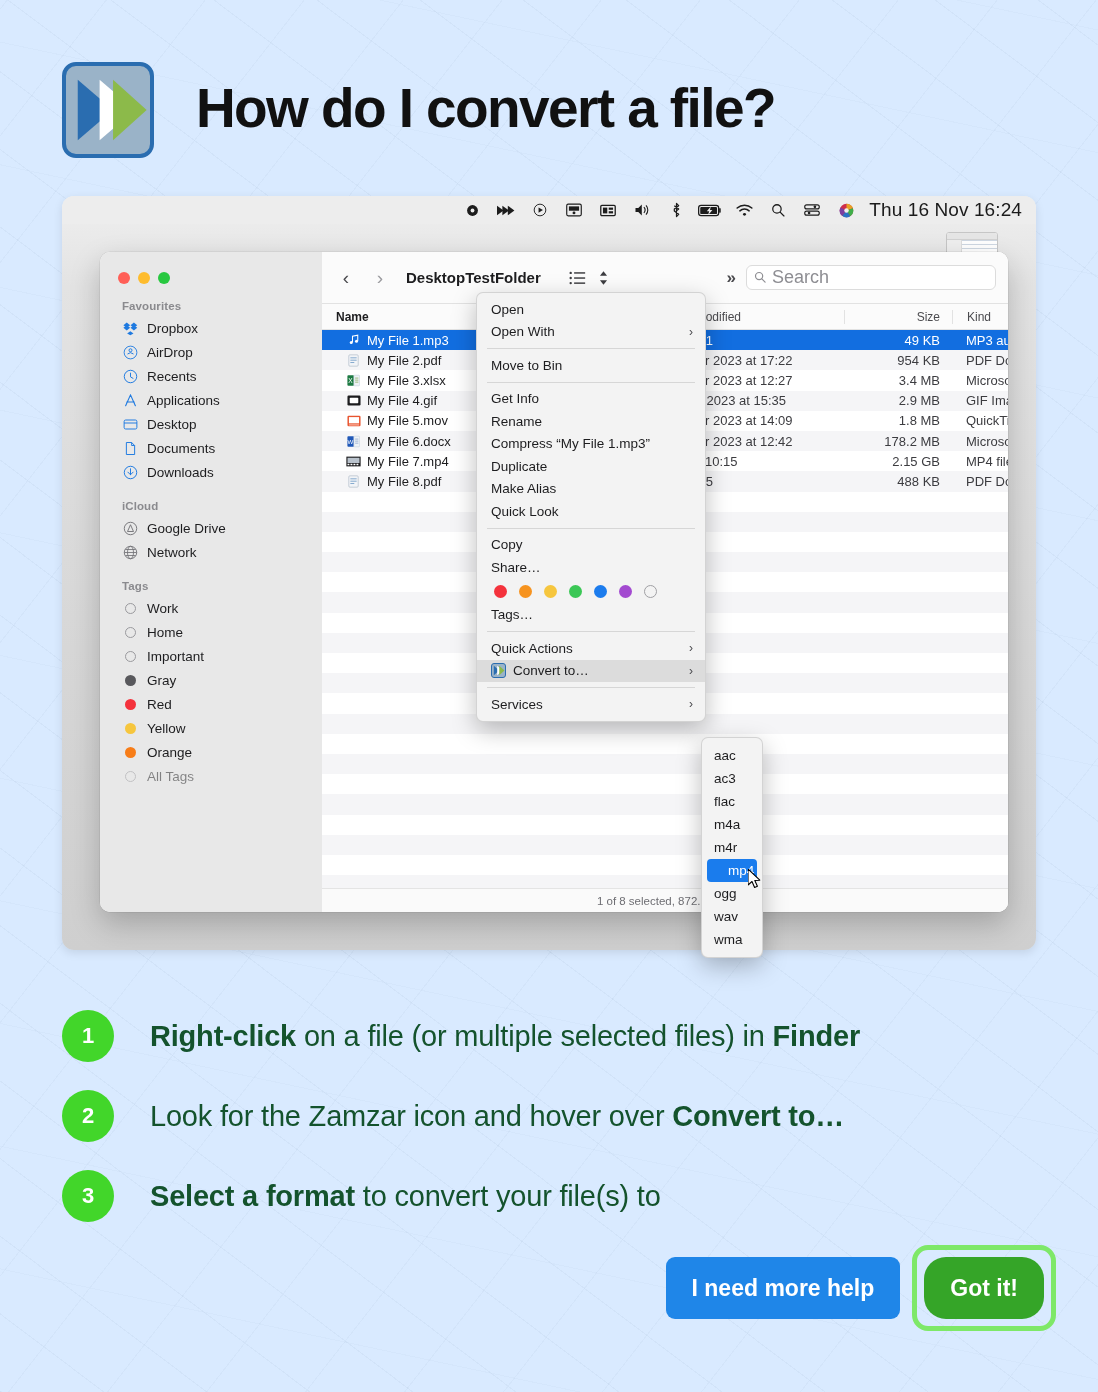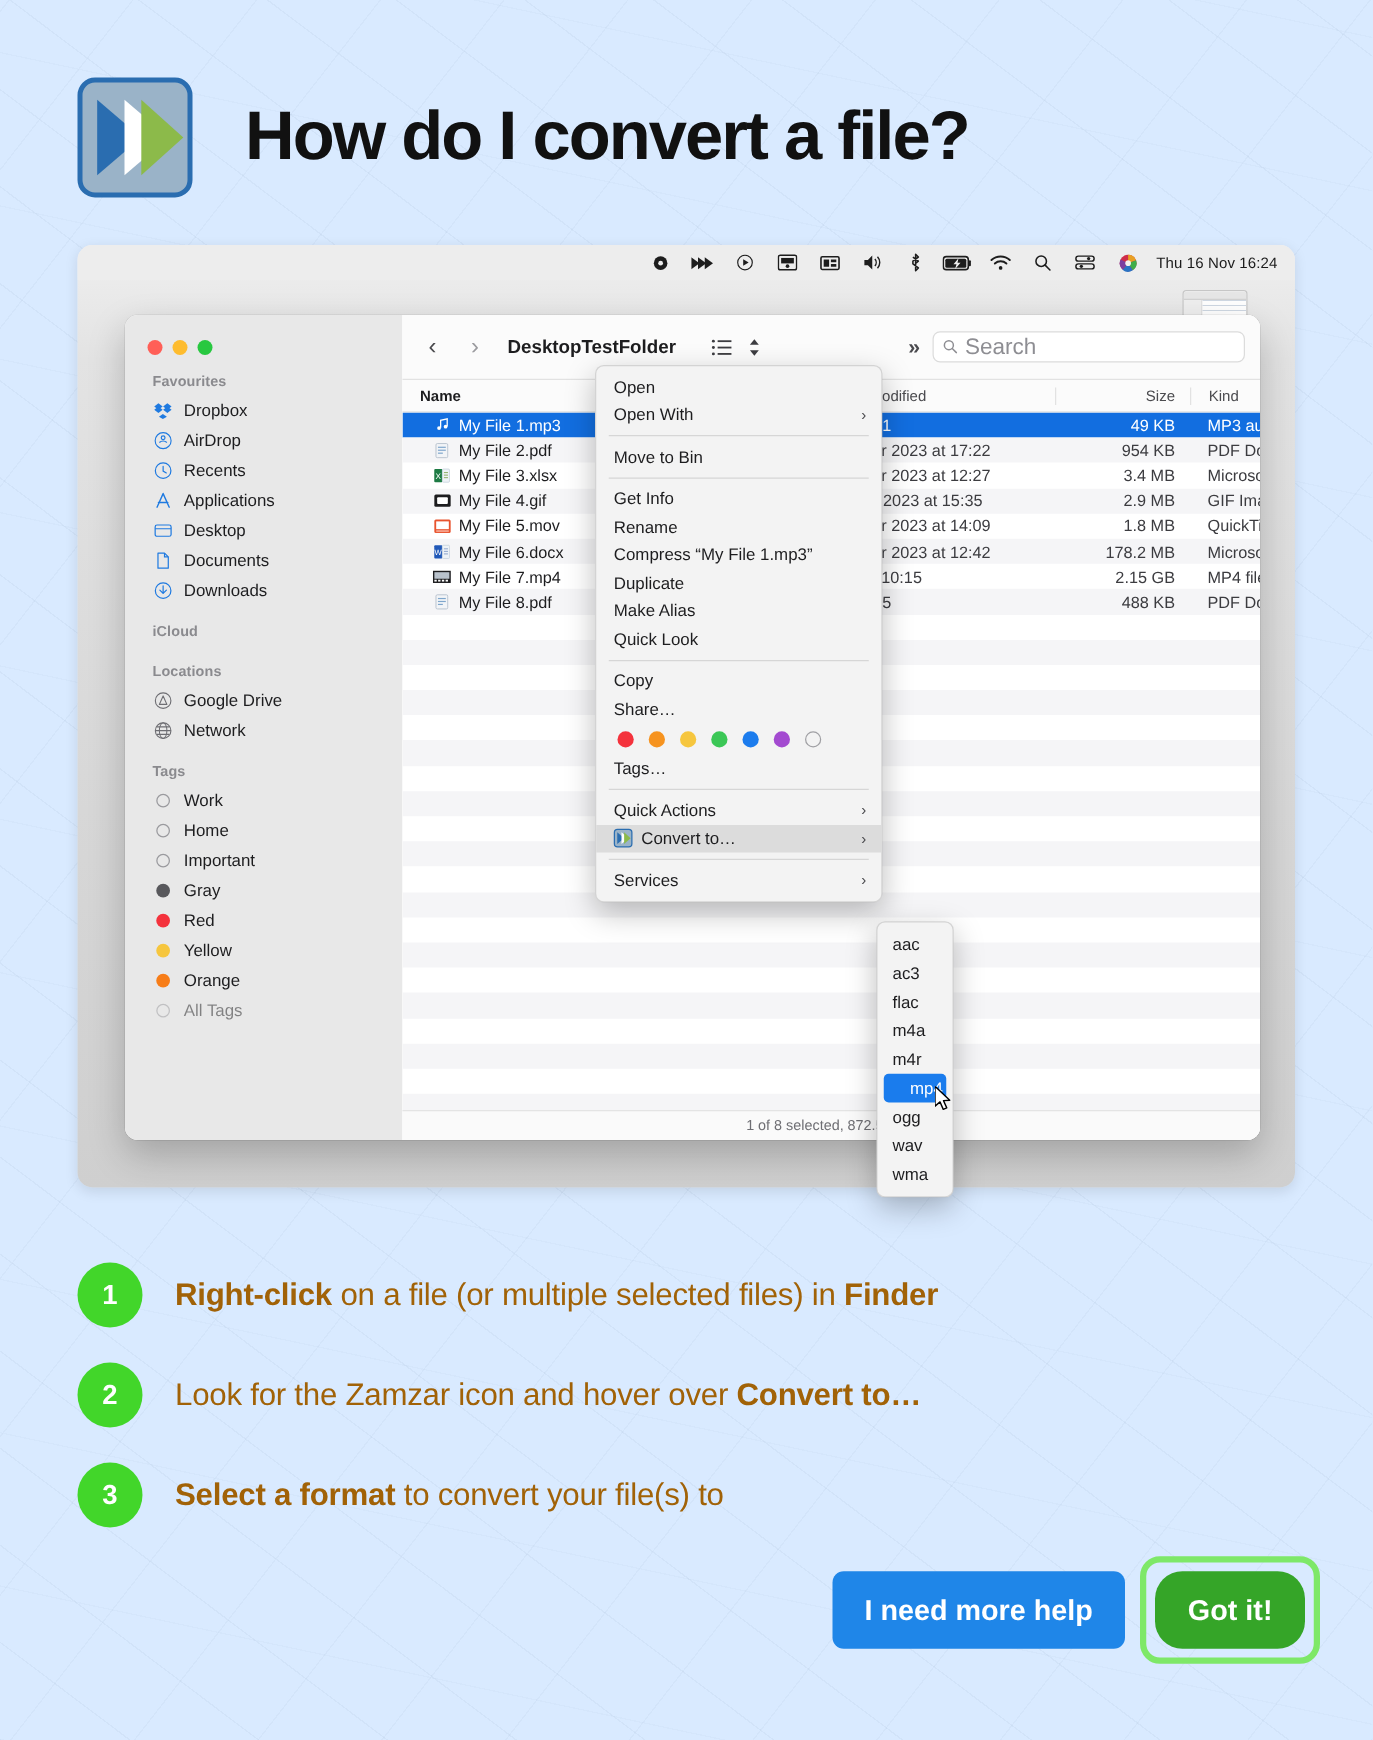--- a/index.html
+++ b/index.html
@@ -53,21 +53,21 @@
     display: flex; align-items: center; justify-content: flex-end;
     padding-right: 14px; gap: 0px;
   }
   .mb-icon {
     width: 34px; height: 22px;
     display: flex; align-items: center; justify-content: center;
     color: #1d1d1d;
   }
   .mb-icon svg { display: block; }
   .mb-clock {
-    font-size: 12px; color: #1b1b1b; margin-left: 6px; white-space: nowrap;
+    font-size: 19px; color: #1b1b1b; margin-left: 6px; white-space: nowrap;
     letter-spacing: 0.1px;
   }
   
   .mini-window {
     position: absolute; left: 884px; top: 36px;
     width: 52px; height: 36px;
     background: #fff;
     border: 1px solid #c6c6c6;
     border-radius: 3px;
     overflow: hidden;
@@ -208,21 +208,21 @@
   .cursor { position: absolute; left: 748px; top: 869px; z-index: 60; }
 
   
   .steps { position: absolute; left: 62px; top: 996px; width: 960px; }
   .step { display: flex; align-items: center; height: 80px; }
   .circle {
     width: 52px; height: 52px; border-radius: 50%; background: #42d62a;
     color: #fff; font-size: 22px; font-weight: bold;
     display: flex; align-items: center; justify-content: center; flex: none;
   }
-  .step-text { margin-left: 26px; font-size: 25px; color: #a16207; letter-spacing: -0.2px; }
+  .step-text { margin-left: 36px; font-size: 29px; color: #14532d; letter-spacing: -0.2px; }
   .step-text b { font-weight: bold; }
 
   
   .btn-row { position: absolute; right: 42px; top: 1245px; display: flex; align-items: center; gap: 12px; }
   .btn {
     border-radius: 9px; color: #fff; font-size: 23px; font-weight: bold;
     display: flex; align-items: center; justify-content: center;
     padding: 0 26px; height: 62px; white-space: nowrap;
   }
   .btn.blue { background: #1f86e8; }
@@ -423,21 +423,20 @@
             <svg width="15" height="15" viewBox="0 0 20 20">
                 <circle cx="10" cy="10" r="8.3" fill="none" stroke="#1f7ae0" stroke-width="1.3"></circle>
                 <path d="M10 5 v8 M6.5 9.5 L10 13 L13.5 9.5" fill="none" stroke="#1f7ae0" stroke-width="1.3" stroke-linecap="round" stroke-linejoin="round"></path>
               </svg>
           </span>
           <span>Downloads</span>
         </div>
 
         <div class="sb-head">iCloud</div>
 
-        <div class="sb-head">Locations</div>
         <div class="sb-item">
           <span class="sb-ico">
             <svg width="15" height="15" viewBox="0 0 20 20">
                 <circle cx="10" cy="10" r="8.3" fill="none" stroke="#6e6e73" stroke-width="1.2"></circle>
                 <polygon points="10,5 14,14 6,14" fill="none" stroke="#6e6e73" stroke-width="1.2" stroke-linejoin="round"></polygon>
               </svg>
           </span>
           <span>Google Drive</span>
         </div>
         <div class="sb-item">

